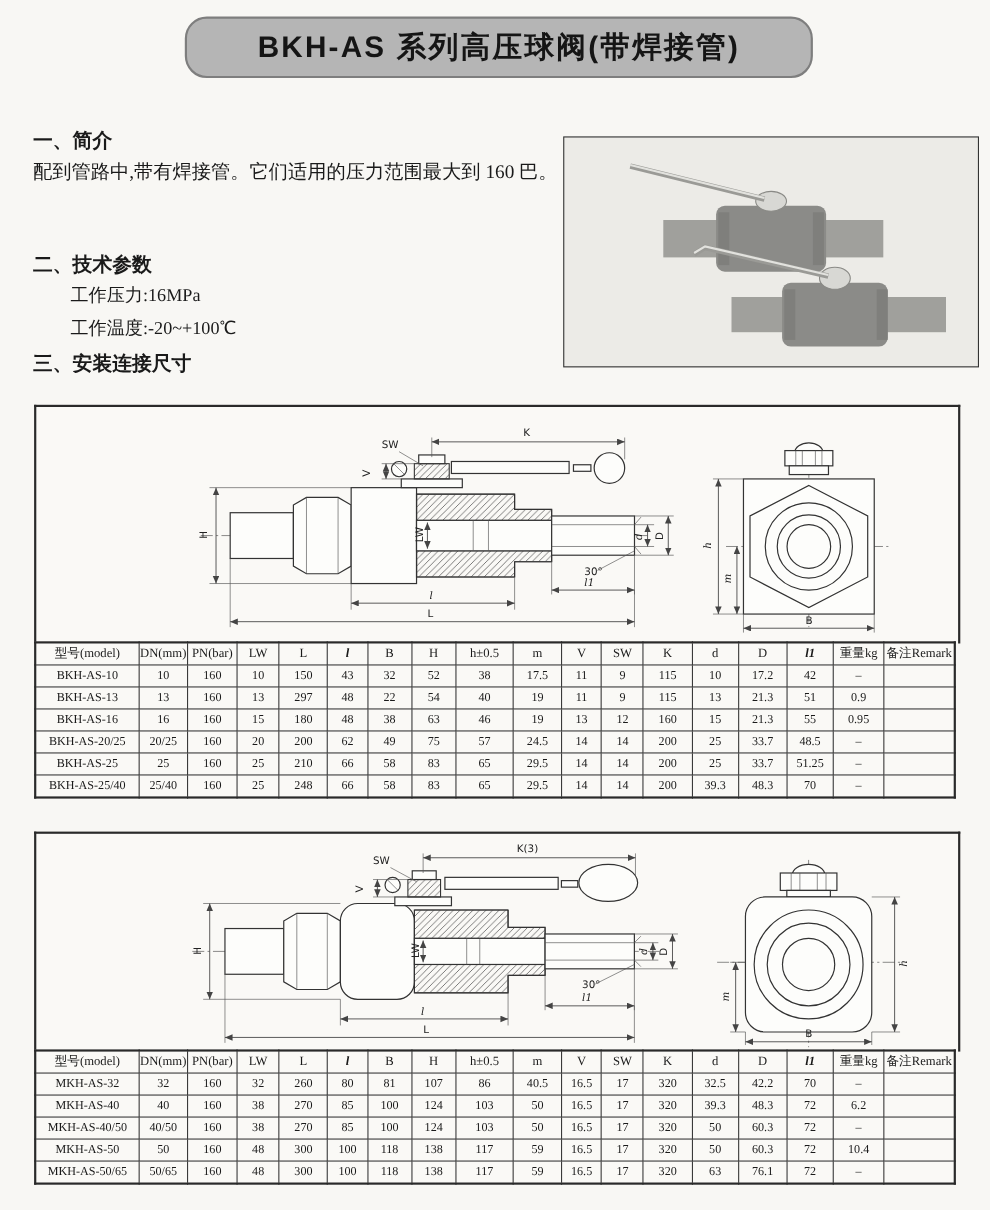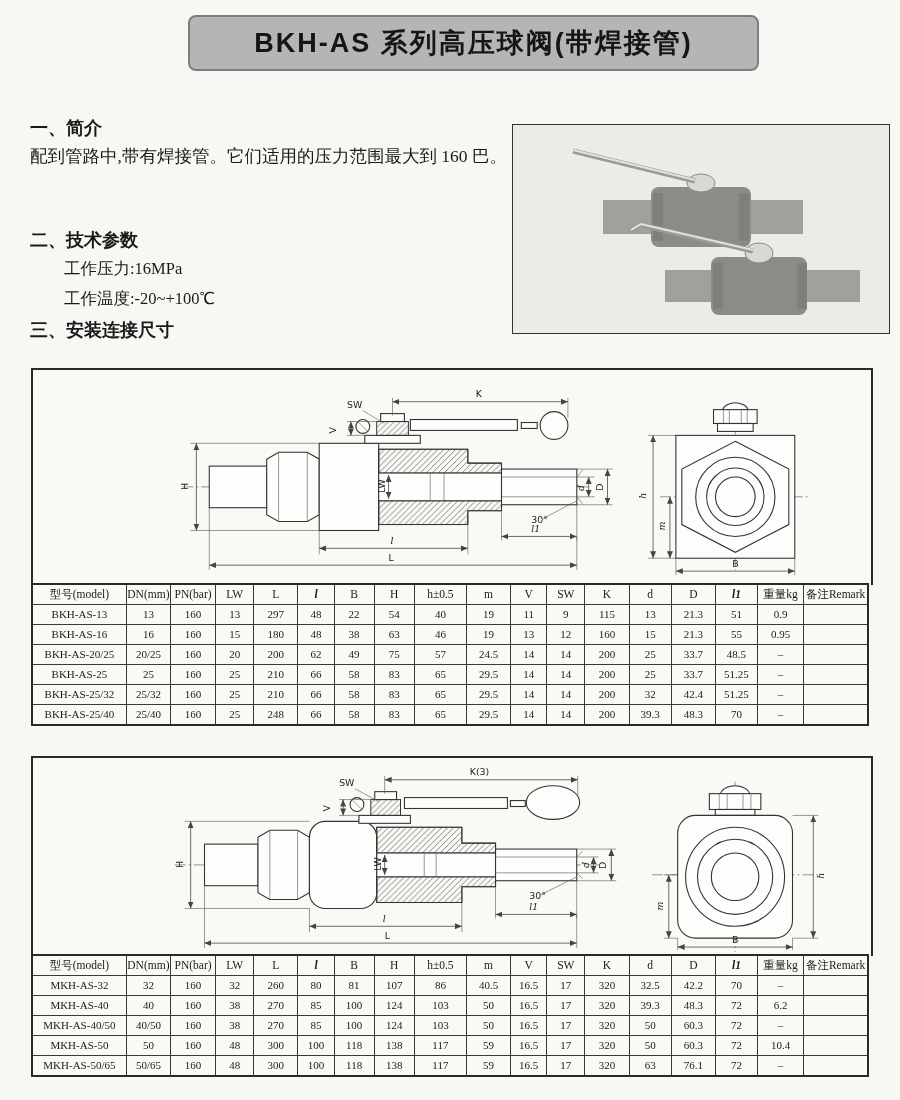--- a/index.html
+++ b/index.html
@@ -1,18 +1,18 @@
 <!DOCTYPE html>
 <html><head>
 <meta charset="utf-8">
 <style>
   html,body{margin:0;padding:0;}
   body{width:900px;height:1100px;background:#f8f7f4;font-family:"Liberation Serif",serif;color:#1a1a1a;}
   .page{position:relative;width:900px;height:1100px;overflow:hidden;}
-  .banner{position:absolute;left:168px;top:15px;width:567px;height:52px;background:#b5b5b5;border:2px solid #7e7e7e;border-radius:8px;display:flex;align-items:center;justify-content:center;margin-left:20px;}
+  .banner{position:absolute;left:168px;top:15px;width:567px;height:52px;background:#b5b5b5;border:2px solid #7e7e7e;border-radius:20px;display:flex;align-items:center;justify-content:center;}
   .banner span{font-family:"Liberation Sans",sans-serif;font-weight:bold;font-size:27px;letter-spacing:2px;color:#151515;}
   .h1{position:absolute;left:30px;font-family:"Liberation Sans",sans-serif;font-weight:bold;font-size:18px;}
   .para{position:absolute;left:30px;top:140px;width:492px;font-size:17.5px;line-height:33px;}
   .para .l1{display:block;text-indent:2em;}
   .para .l2{display:block;}
   .pline{position:absolute;left:64px;font-size:16.5px;}
   .photo{position:absolute;left:512px;top:124px;width:376px;height:208px;border:1.5px solid #333;background:#ecebe7;}
   .dbox{position:absolute;left:31px;width:838px;border:2px solid #2a2a2a;border-bottom:none;background:#faf9f6;}
   .dimtbl{position:absolute;left:31px;width:838px;border-collapse:collapse;table-layout:fixed;background:#faf9f6;border:2px solid #2a2a2a;}
   .dimtbl th,.dimtbl td{border:1px solid #3a3a3a;font-size:11px;text-align:center;padding:2px 0;line-height:1.15;height:15px;overflow:hidden;white-space:nowrap;}
@@ -215,20 +215,40 @@
           <th>K</th>
           <th>d</th>
           <th>D</th>
           <th>l1</th>
           <th>重量kg</th>
           <th>备注Remark</th>
         </tr>
       </thead>
       <tbody>
         <tr>
+          <td>BKH-AS-10</td>
+          <td>10</td>
+          <td>160</td>
+          <td>10</td>
+          <td>150</td>
+          <td>43</td>
+          <td>32</td>
+          <td>52</td>
+          <td>38</td>
+          <td>17.5</td>
+          <td>11</td>
+          <td>9</td>
+          <td>115</td>
+          <td>10</td>
+          <td>17.2</td>
+          <td>42</td>
+          <td>–</td>
+          <td></td>
+        </tr>
+        <tr>
           <td>BKH-AS-13</td>
           <td>13</td>
           <td>160</td>
           <td>13</td>
           <td>297</td>
           <td>48</td>
           <td>22</td>
           <td>54</td>
           <td>40</td>
           <td>19</td>
@@ -290,40 +310,20 @@
           <td>66</td>
           <td>58</td>
           <td>83</td>
           <td>65</td>
           <td>29.5</td>
           <td>14</td>
           <td>14</td>
           <td>200</td>
           <td>25</td>
           <td>33.7</td>
-          <td>51.25</td>
-          <td>–</td>
-          <td></td>
-        </tr>
-        <tr>
-          <td>BKH-AS-25/32</td>
-          <td>25/32</td>
-          <td>160</td>
-          <td>25</td>
-          <td>210</td>
-          <td>66</td>
-          <td>58</td>
-          <td>83</td>
-          <td>65</td>
-          <td>29.5</td>
-          <td>14</td>
-          <td>14</td>
-          <td>200</td>
-          <td>32</td>
-          <td>42.4</td>
           <td>51.25</td>
           <td>–</td>
           <td></td>
         </tr>
         <tr>
           <td>BKH-AS-25/40</td>
           <td>25/40</td>
           <td>160</td>
           <td>25</td>
           <td>248</td>

